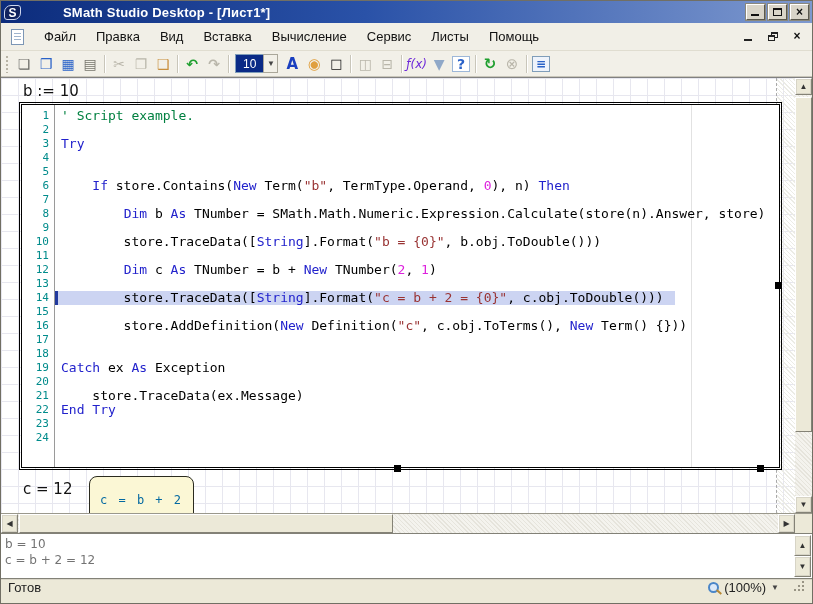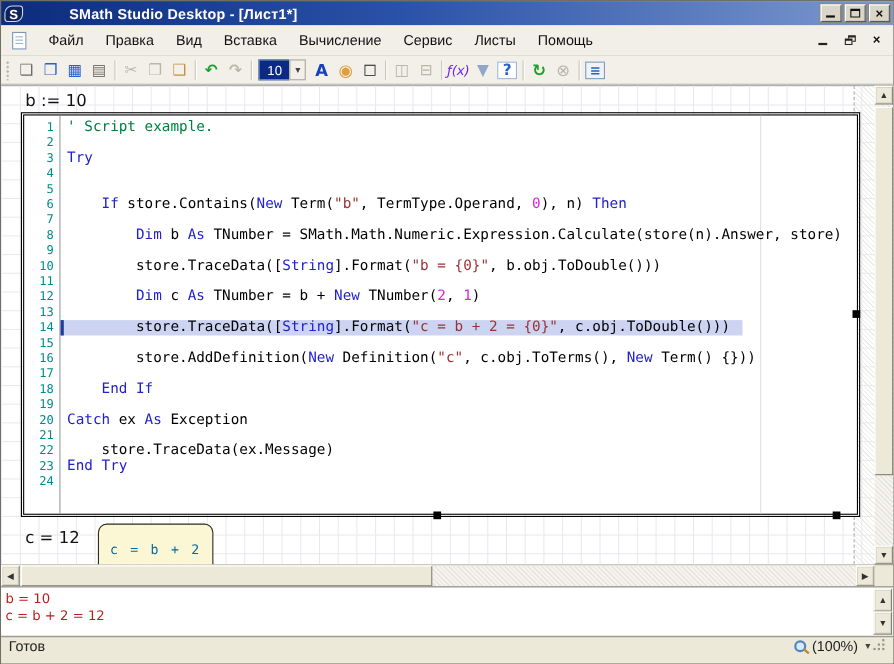--- a/index.html
+++ b/index.html
@@ -98,28 +98,28 @@
   .hscroll-row { flex:0 0 20px; display:flex; border-top:1px solid #9a988c; }
   .hscroll { flex:1; display:flex; }
   .hscroll .sb-btn { width:17px; flex:0 0 17px; }
   .hscroll .thumb { width:374px; background:#ece9d8; border:1px solid; border-color:#fff #848276 #848276 #fff; margin:0 1px; }
   .hscroll .filler { flex:1; }
   .sb-corner { flex:0 0 17px; background:#ece9d8; }
 
   
   .console { flex:0 0 46px; background:#fff; border:1px solid #828177; border-left:none; border-right:none; display:flex; }
   .console-lines { flex:1; padding:2px 4px; }
-  .console-line { font-size:12px; line-height:16px; color:#b91c1c; font-family:"DejaVu Sans", sans-serif; white-space:pre; }
+  .console-line { font-size:12px; line-height:16px; color:#737373; font-family:"DejaVu Sans", sans-serif; white-space:pre; }
   .console-scroll { flex:0 0 19px; display:flex; flex-direction:column; padding:1px; }
   .console-scroll .sb-btn { flex:1; width:17px; }
 
   
   .statusbar { flex:1; background:#ece9d8; border-top:1px solid #d8d4c6; display:flex; align-items:flex-start; padding:0 7px; }
   .status-text { font-size:13px; color:#222; flex:1; }
-  .zoom-cluster { display:flex; align-items:center; gap:5px; margin-right:0; }
+  .zoom-cluster { display:flex; align-items:center; gap:5px; margin-right:14px; }
   .magnifier { width:11px; height:11px; border:2px solid #4a86c8; border-radius:50%; position:relative; background:#dce9f8; }
   .magnifier::after { content:""; position:absolute; width:6px; height:2px; background:#b78834; right:-5px; bottom:-2px; transform:rotate(40deg); }
   .zoom-text { font-size:13px; color:#222; }
   .zoom-caret { font-size:8px; color:#444; }
   .grip { width:12px; height:12px; position:relative; }
   .grip::before { content:""; position:absolute; right:1px; bottom:1px; width:2px; height:2px; background:#989484;
     box-shadow:-4px 0 #989484, -8px 0 #989484, 0 -4px #989484, -4px -4px #989484, 0 -8px #989484; }
 </style>
 </head>
 <body>
@@ -290,21 +290,20 @@
             <div class="code-line"><span class="c-pl">        </span><span class="c-kw">Dim</span><span class="c-pl"> b </span><span class="c-kw">As</span><span class="c-pl"> TNumber = SMath.Math.Numeric.Expression.Calculate(store(n).Answer, store)</span></div>
             <div class="code-line">&nbsp;</div>
             <div class="code-line"><span class="c-pl">        store.TraceData([</span><span class="c-kw">String</span><span class="c-pl">].Format(</span><span class="c-str">"b = {0}"</span><span class="c-pl">, b.obj.ToDouble()))</span></div>
             <div class="code-line">&nbsp;</div>
             <div class="code-line"><span class="c-pl">        </span><span class="c-kw">Dim</span><span class="c-pl"> c </span><span class="c-kw">As</span><span class="c-pl"> TNumber = b + </span><span class="c-kw">New</span><span class="c-pl"> TNumber(</span><span class="c-num">2</span><span class="c-pl">, </span><span class="c-num">1</span><span class="c-pl">)</span></div>
             <div class="code-line">&nbsp;</div>
             <div class="code-line hl"><span class="caret"></span><span class="c-pl">        store.TraceData([</span><span class="c-kw">String</span><span class="c-pl">].Format(</span><span class="c-str">"c = b + 2 = {0}"</span><span class="c-pl">, c.obj.ToDouble()))</span></div>
             <div class="code-line">&nbsp;</div>
             <div class="code-line"><span class="c-pl">        store.AddDefinition(</span><span class="c-kw">New</span><span class="c-pl"> Definition(</span><span class="c-str">"c"</span><span class="c-pl">, c.obj.ToTerms(), </span><span class="c-kw">New</span><span class="c-pl"> Term() {}))</span></div>
             <div class="code-line">&nbsp;</div>
-            <div class="code-line"><span class="c-pl">    </span><span class="c-kw">End If</span></div>
             <div class="code-line">&nbsp;</div>
             <div class="code-line"><span class="c-kw">Catch</span><span class="c-pl"> ex </span><span class="c-kw">As</span><span class="c-pl"> Exception</span></div>
             <div class="code-line">&nbsp;</div>
             <div class="code-line"><span class="c-pl">    store.TraceData(ex.Message)</span></div>
             <div class="code-line"><span class="c-kw">End Try</span></div>
           </div>
       </div>
       <div class="handle" style="left:774px; top:204px;"></div>
       <div class="handle" style="left:393px; top:387px;"></div>
       <div class="handle" style="left:756px; top:387px;"></div>

